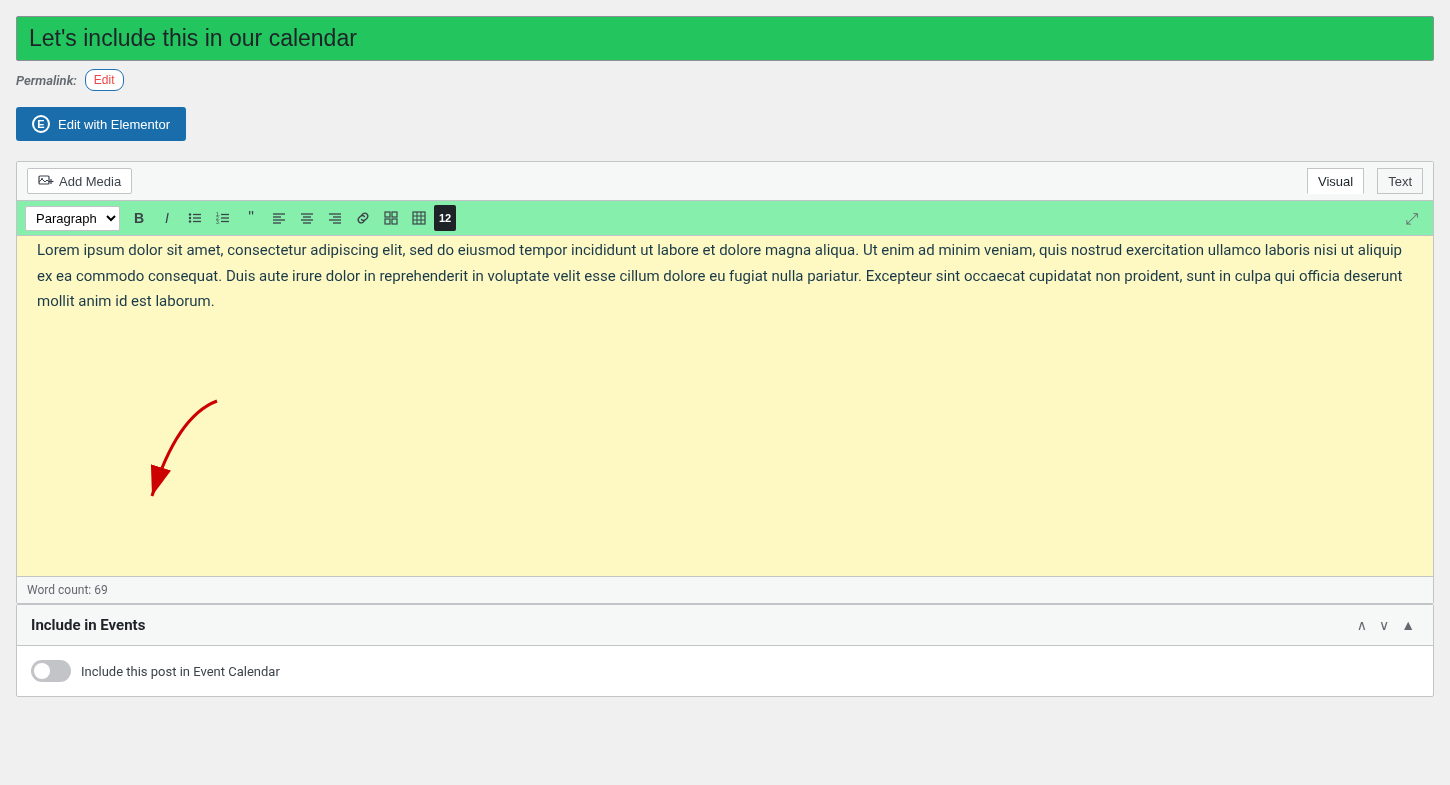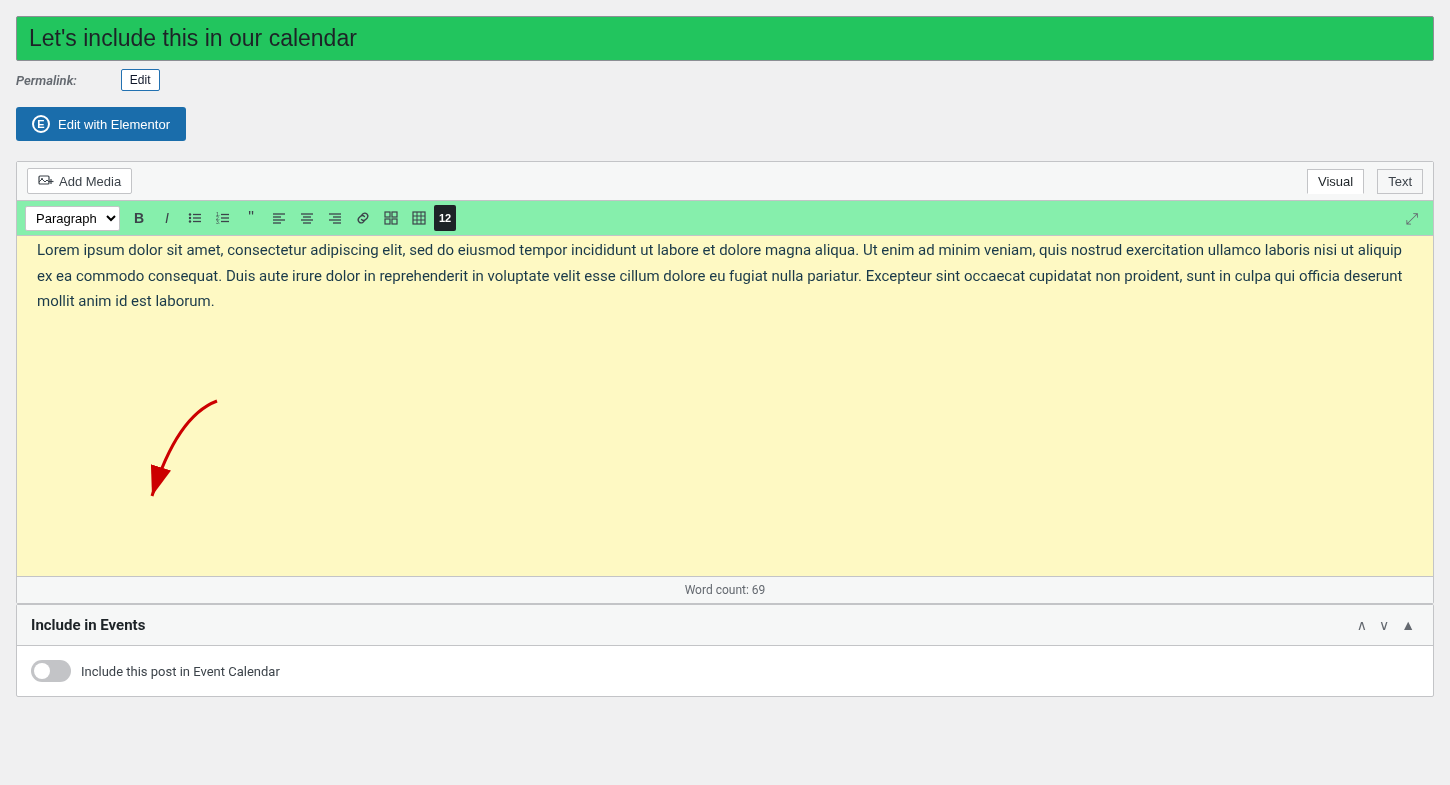--- a/index.html
+++ b/index.html
@@ -39,25 +39,24 @@
     }
     .permalink-url {
       color: #2271b1;
       margin-right: 6px;
       font-size: 13px;
     }
     .edit-btn-small {
       padding: 3px 8px;
       border: 1px solid #2271b1;
       background: #fff;
-      color: #0f172a;
-      border-radius: 2px;
+      color: #ef4444;
+      border-radius: 9px;
       cursor: pointer;
       font-size: 12px;
-      margin-left: 36px;
     }
     .edit-with-elementor-btn {
       display: inline-flex;
       align-items: center;
       gap: 8px;
       background: #1a6dab;
       color: #fff;
       border: none;
       border-radius: 3px;
       padding: 8px 16px;
@@ -77,21 +76,20 @@
       font-weight: bold;
     }
     .editor-container {
       background: #fff;
       border: 1px solid #c3c4c7;
       border-radius: 2px;
     }
     .editor-top-bar {
       display: flex;
       justify-content: space-between;
-      align-items: center;
       padding: 6px 10px;
       border-bottom: 1px solid #c3c4c7;
       background: #f6f7f7;
     }
     .add-media-btn {
       display: inline-flex;
       align-items: center;
       gap: 5px;
       background: #fff;
       border: 1px solid #c3c4c7;
@@ -183,21 +181,20 @@
     }
     .editor-footer {
       display: flex;
       justify-content: space-between;
       align-items: center;
       padding: 6px 10px;
       border-top: 1px solid #c3c4c7;
       background: #f6f7f7;
       font-size: 12px;
       color: #646970;
-      flex-direction: column;
     }
     .last-edited {
       font-size: 12px;
       color: #646970;
     }
     .last-edited a {
       color: #2271b1;
       text-decoration: none;
     }
 

